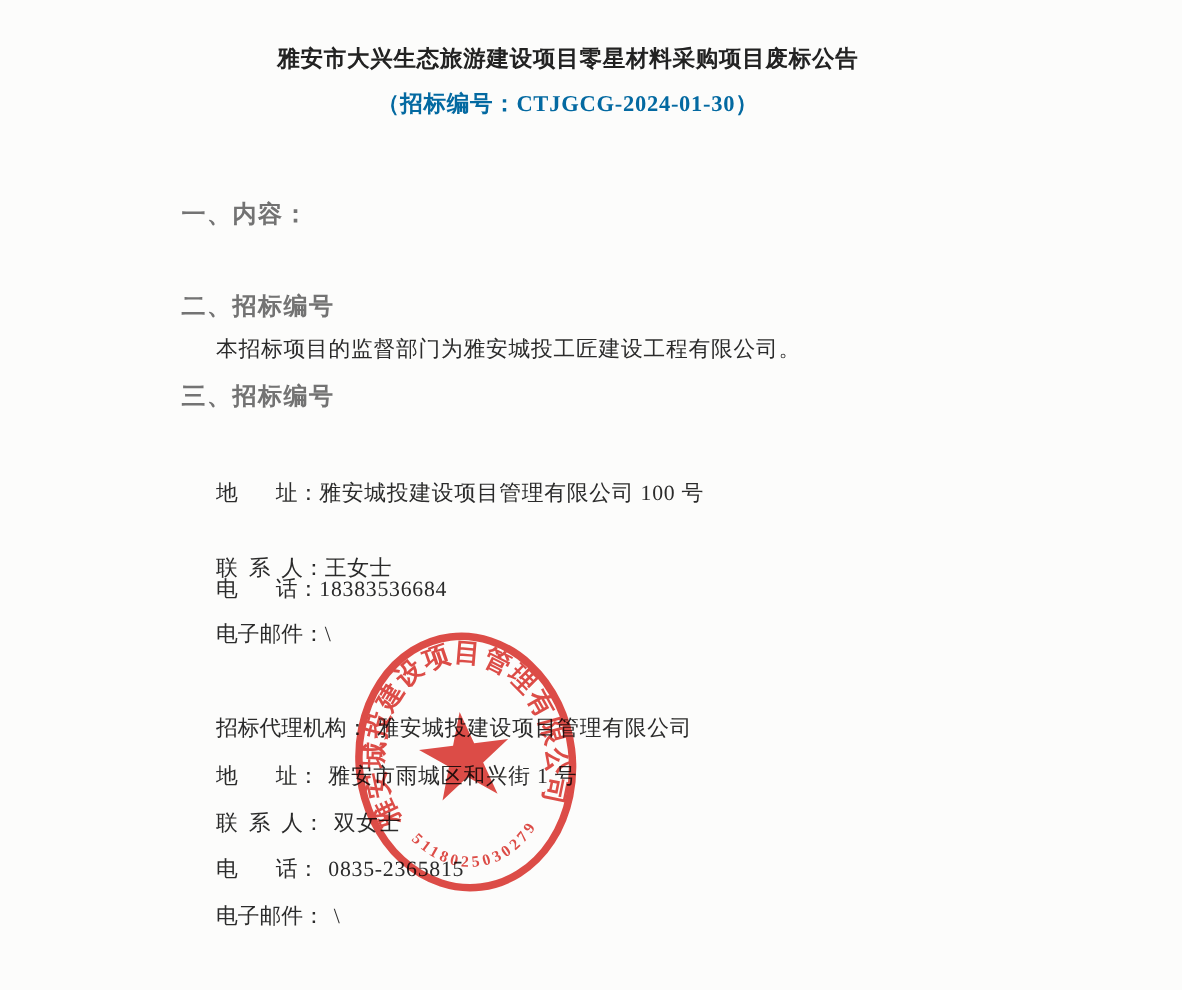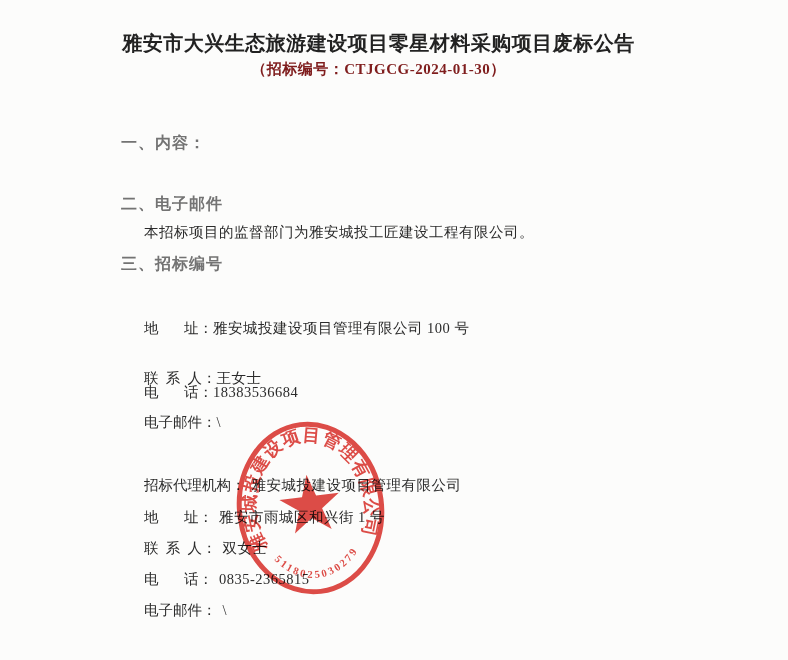--- a/index.html
+++ b/index.html
@@ -4,25 +4,25 @@
 <style>
   html,body { margin:0; padding:0; background:#ffffff; }
   .page {
     position:relative; width:788px; height:660px; overflow:hidden;
     background:#fcfcfb;
     font-family:"Liberation Serif","DejaVu Serif",serif;
     color:#2b2b2b;
   }
   .doc-title {
     position:absolute; left:0; top:30px; width:757px; text-align:center;
-    font-size:20px; font-weight:bold; letter-spacing:0.5px; color:#222;
+    font-size:15px; font-weight:bold; letter-spacing:0.5px; color:#222;
   }
   .doc-subtitle {
     position:absolute; left:0; top:60px; width:757px; text-align:center;
-    font-size:15px; font-weight:bold; letter-spacing:0.5px; color:#7f1d1d;
+    font-size:15px; font-weight:bold; letter-spacing:0.5px; color:#0369a1;
   }
   .sec-heading {
     position:absolute; left:121px;
     font-size:16px; font-weight:bold; letter-spacing:1px; color:#737373;
     white-space:pre;
   }
   .para {
     position:absolute; left:144px;
     font-size:14.5px; letter-spacing:0.5px; white-space:pre; color:#2b2b2b;
   }
@@ -43,21 +43,21 @@
 </head>
 <body>
 
 <div class="page">
 
   <div class="doc-title">雅安市大兴生态旅游建设项目零星材料采购项目废标公告</div>
   <div class="doc-subtitle">（招标编号：CTJGCG-2024-01-30）</div>
 
   <div class="sec-heading" style="top:133px">一、内容：</div>
 
-  <div class="sec-heading" style="top:194px">二、电子邮件</div>
+  <div class="sec-heading" style="top:194px">二、招标编号</div>
   <div class="para" style="top:223px">本招标项目的监督部门为雅安城投工匠建设工程有限公司。</div>
 
   <div class="sec-heading" style="top:254px">三、招标编号</div>
 
   <div class="crow" style="top:319px"><span class="lbl">地       址：</span><span class="val">雅安城投建设项目管理有限公司 100 号</span></div>
   <div class="crow" style="top:369px"><span class="lbl">联  系  人：</span><span class="val">王女士</span></div>
   <div class="crow" style="top:383px"><span class="lbl">电       话：</span><span class="val">18383536684</span></div>
   <div class="crow" style="top:413px"><span class="lbl">电子邮件：</span><span class="val">\</span></div>
 
   <div class="crow agency" style="top:476px"><span class="lbl">招标代理机构：</span><span class="val">雅安城投建设项目管理有限公司</span></div>

